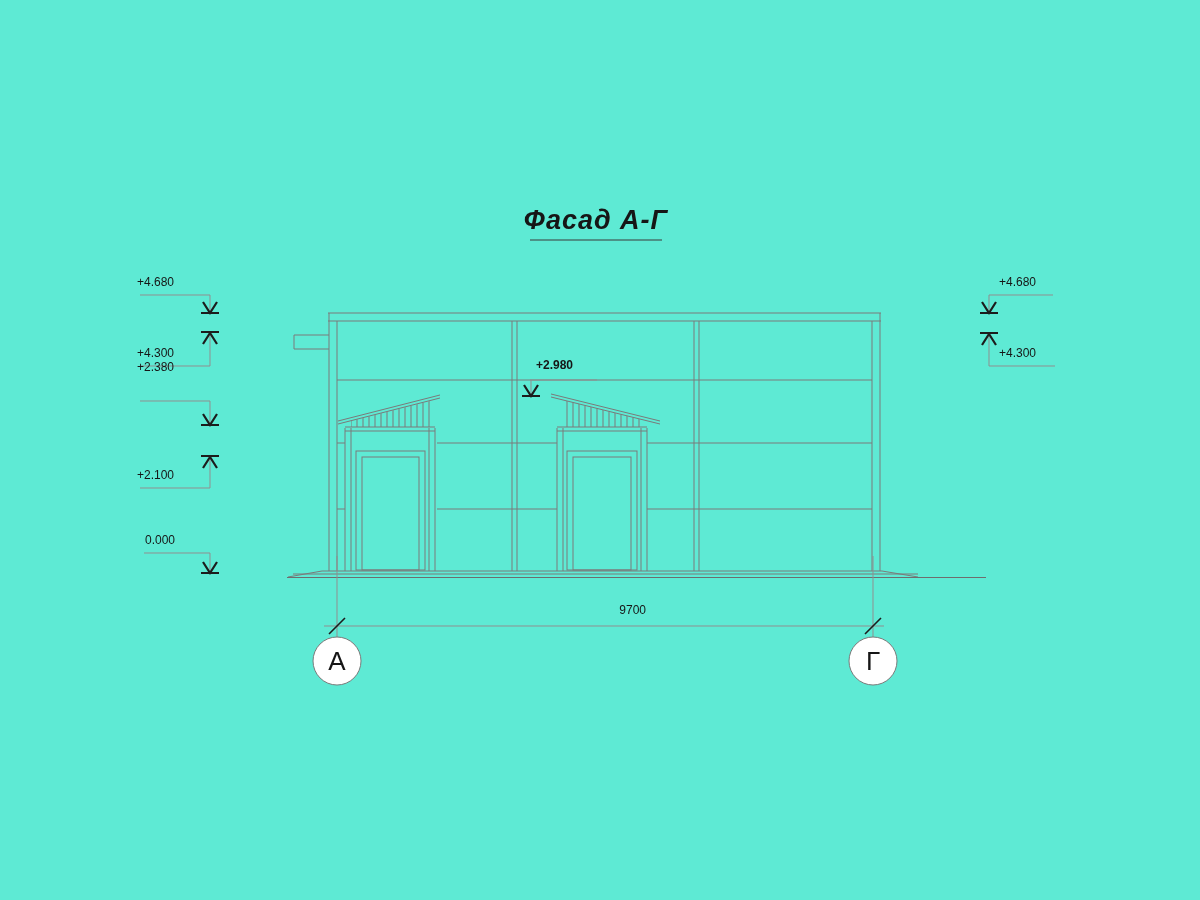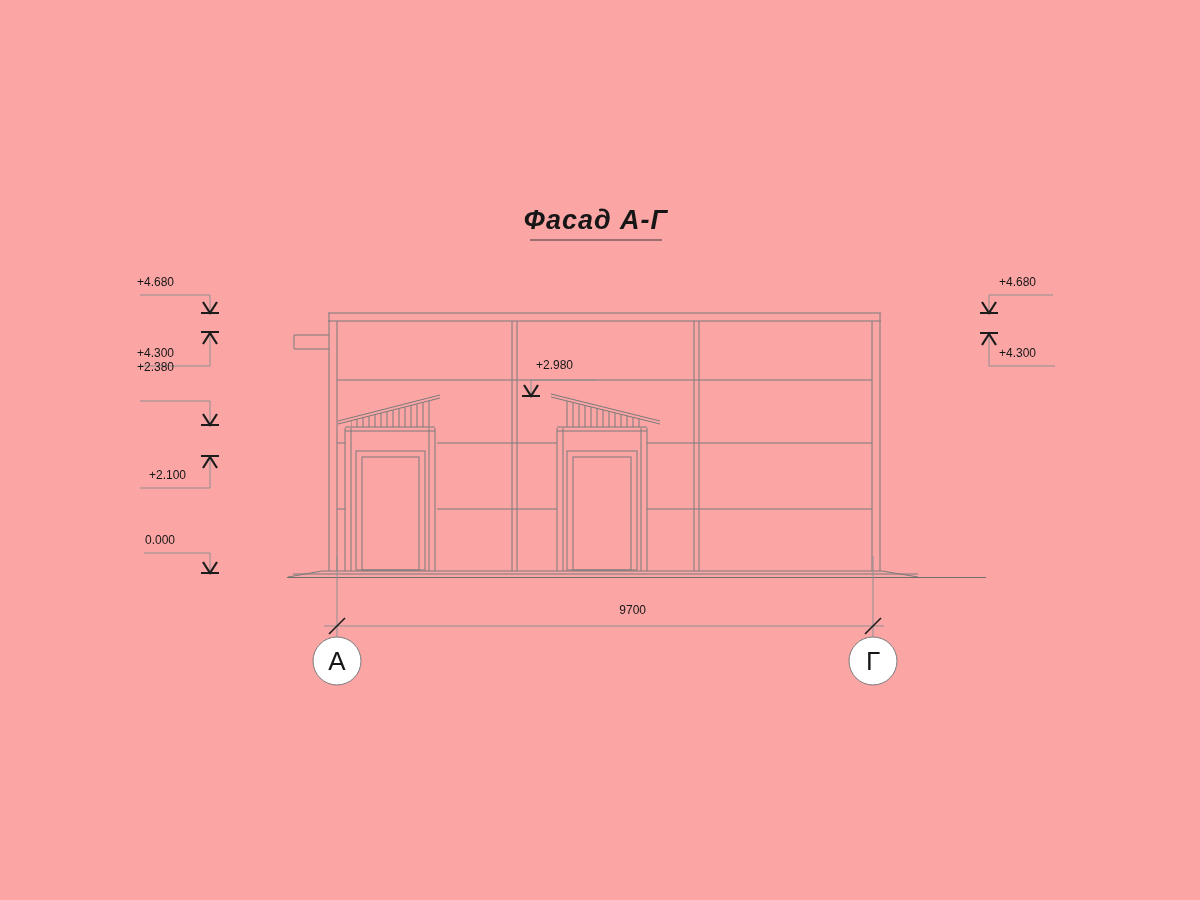--- a/index.html
+++ b/index.html
@@ -1,19 +1,19 @@
 <!DOCTYPE html>
 <html><head>
 <meta charset="utf-8">
 <style>
   html,body{margin:0;padding:0;background:#fff;}
   .canvas{
     position:relative;
     width:1200px;height:900px;
-    background:#fca5a5;
+    background:#5eead4;
     font-family:"Liberation Sans",sans-serif;
     overflow:hidden;
   }
   .canvas svg{position:absolute;left:0;top:0;}
   .txt{
     position:absolute;
     color:#161616;
     font-size:12px;
     line-height:1.05;
     white-space:nowrap;
@@ -115,26 +115,26 @@
     </g>
 
     <path d="M530,240 H662" stroke="#3a3a3a" stroke-width="1.2"></path>
   </svg>
 
   <span class="txt title" style="left:480px;top:206px;width:232px;">Фасад А-Г</span>
 
   <span class="txt" style="left:137px;top:276px;">+4.680</span>
   <span class="txt" style="left:137px;top:347px;">+4.300</span>
   <span class="txt" style="left:137px;top:361px;">+2.380</span>
-  <span class="txt" style="left:137px;top:469px;margin-left:12px;">+2.100</span>
+  <span class="txt" style="left:137px;top:469px;">+2.100</span>
   <span class="txt" style="left:145px;top:534px;">0.000</span>
 
   <span class="txt" style="left:999px;top:276px;">+4.680</span>
   <span class="txt" style="left:999px;top:347px;">+4.300</span>
 
-  <span class="txt" style="left:536px;top:359px;">+2.980</span>
+  <span class="txt" style="left:536px;top:359px;font-weight:bold;">+2.980</span>
 
   <span class="txt dim" style="left:562px;top:604px;width:84px;">9700</span>
 
   <span class="txt axis-letter" style="left:313px;top:637px;width:48px;height:48px;line-height:48px;">А</span>
   <span class="txt axis-letter" style="left:849px;top:637px;width:48px;height:48px;line-height:48px;">Г</span>
 
 </div>
 
 </body></html>

